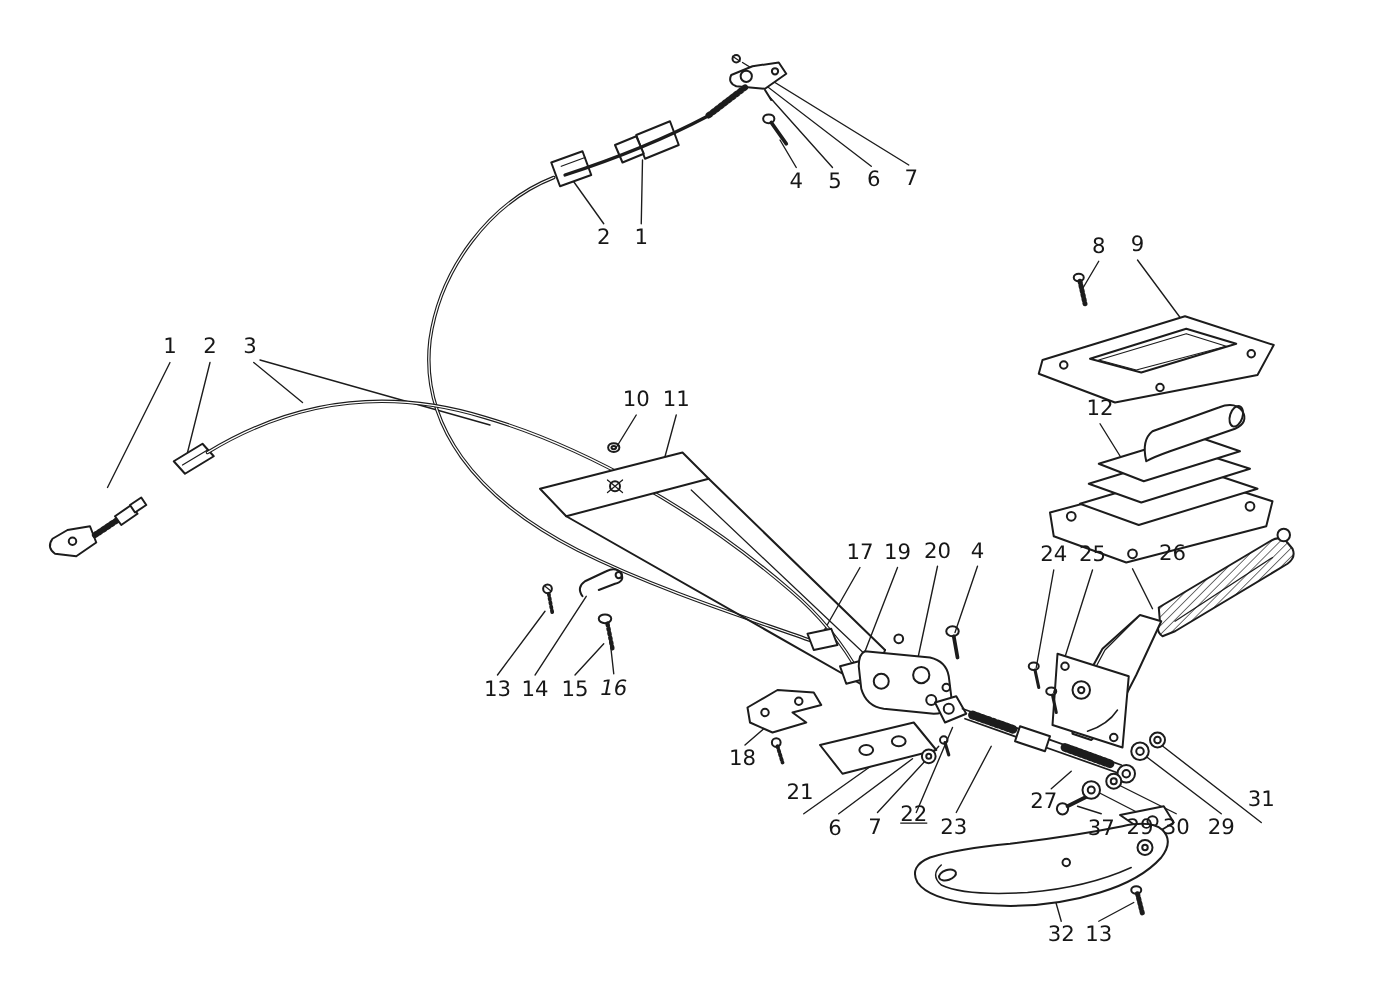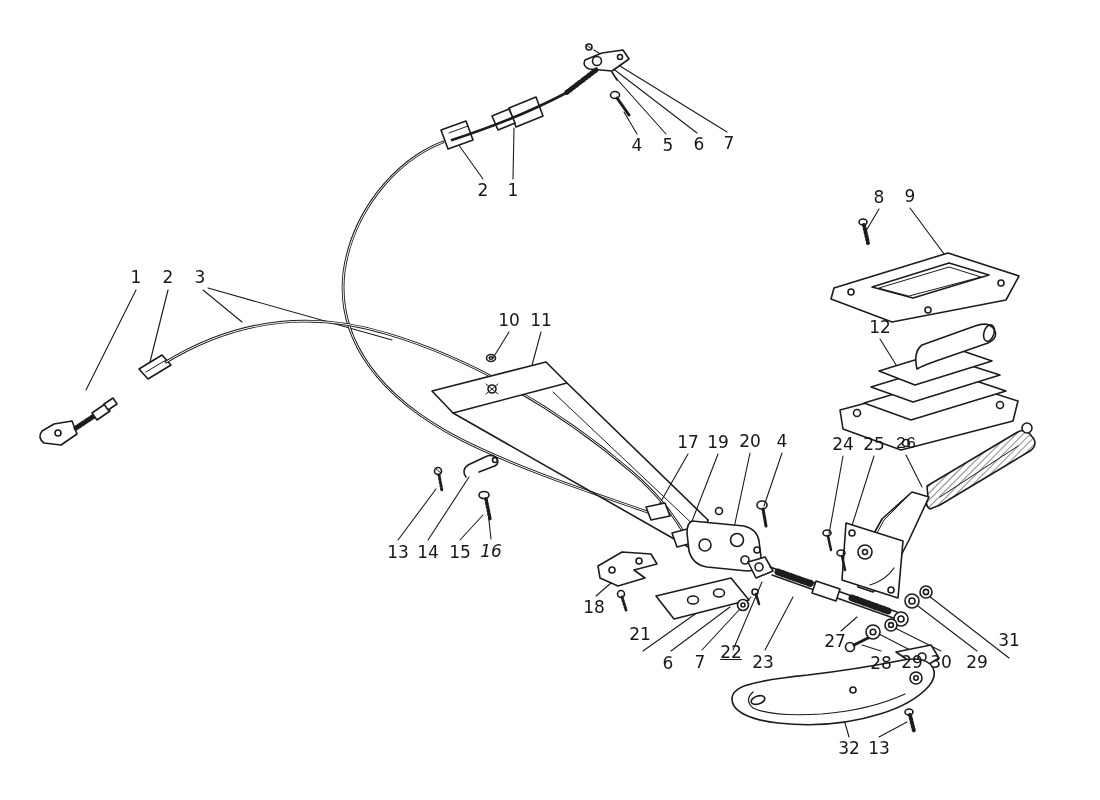--- a/index.html
+++ b/index.html
@@ -267,29 +267,29 @@
       <div class="callout" style="left: 398px; top: 552px;">13</div>
       <div class="callout" style="left: 428px; top: 552px;">14</div>
       <div class="callout" style="left: 460px; top: 552px; text-align: center;">15</div>
       <div class="callout" style="left: 491px; top: 551px; font-style: italic;">16</div>
       <div class="callout" style="left: 688px; top: 442px;">17</div>
       <div class="callout" style="left: 718px; top: 442px;">19</div>
       <div class="callout" style="left: 750px; top: 441px;">20</div>
       <div class="callout" style="left: 782px; top: 441px;">4</div>
       <div class="callout" style="left: 843px; top: 444px;">24</div>
       <div class="callout" style="left: 874px; top: 444px;">25</div>
-      <div class="callout" style="left: 906px; top: 443px; font-family: Liberation Mono, monospace;">26</div>
+      <div class="callout" style="left: 938px; top: 443px;">26</div>
       <div class="callout" style="left: 594px; top: 607px;">18</div>
       <div class="callout" style="left: 640px; top: 634px;">21</div>
       <div class="callout" style="left: 668px; top: 663px;">6</div>
       <div class="callout" style="left: 700px; top: 662px;">7</div>
       <div class="callout" style="left: 731px; top: 652px; text-decoration: underline;">22</div>
       <div class="callout" style="left: 763px; top: 662px;">23</div>
       <div class="callout" style="left: 835px; top: 641px;">27</div>
-      <div class="callout" style="left: 881px; top: 663px;">28</div>
+      <div class="callout" style="left: 881px; top: 663px;">37</div>
       <div class="callout" style="left: 912px; top: 662px;">29</div>
       <div class="callout" style="left: 941px; top: 662px;">30</div>
       <div class="callout" style="left: 977px; top: 662px;">29</div>
       <div class="callout" style="left: 1009px; top: 640px;">31</div>
       <div class="callout" style="left: 849px; top: 748px;">32</div>
       <div class="callout" style="left: 879px; top: 748px;">13</div>
     </div>
 
 </div>
 

